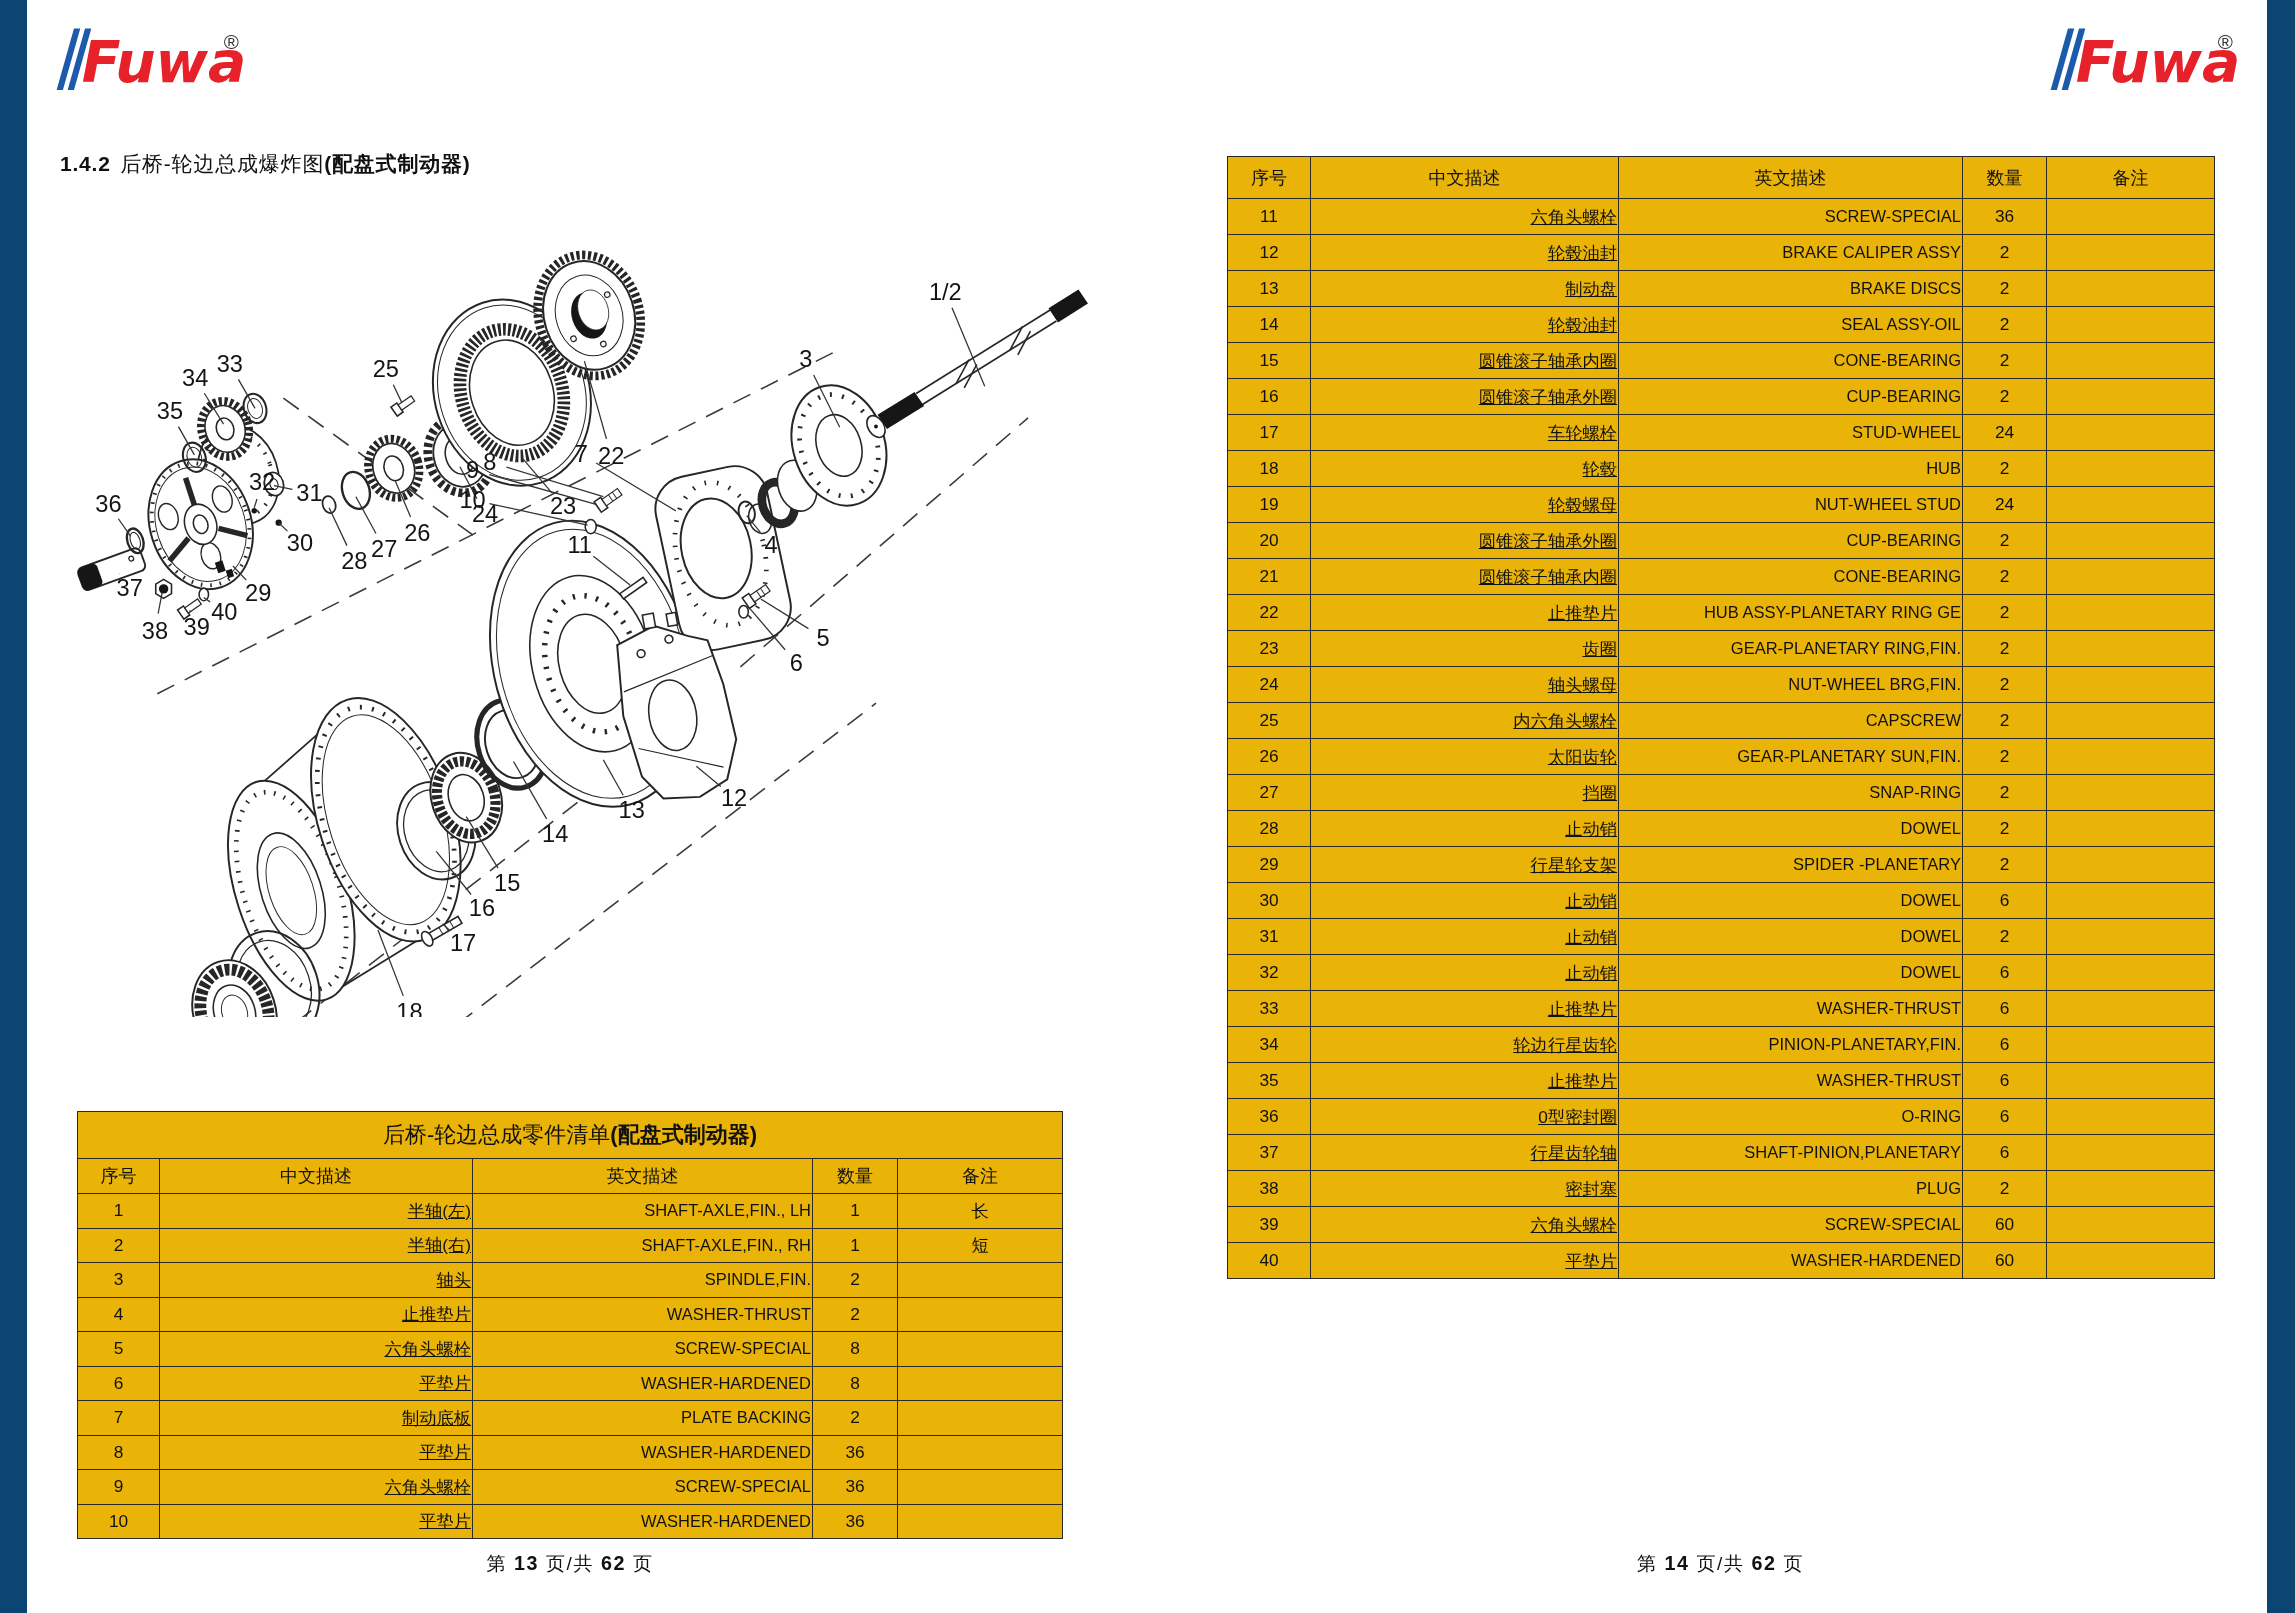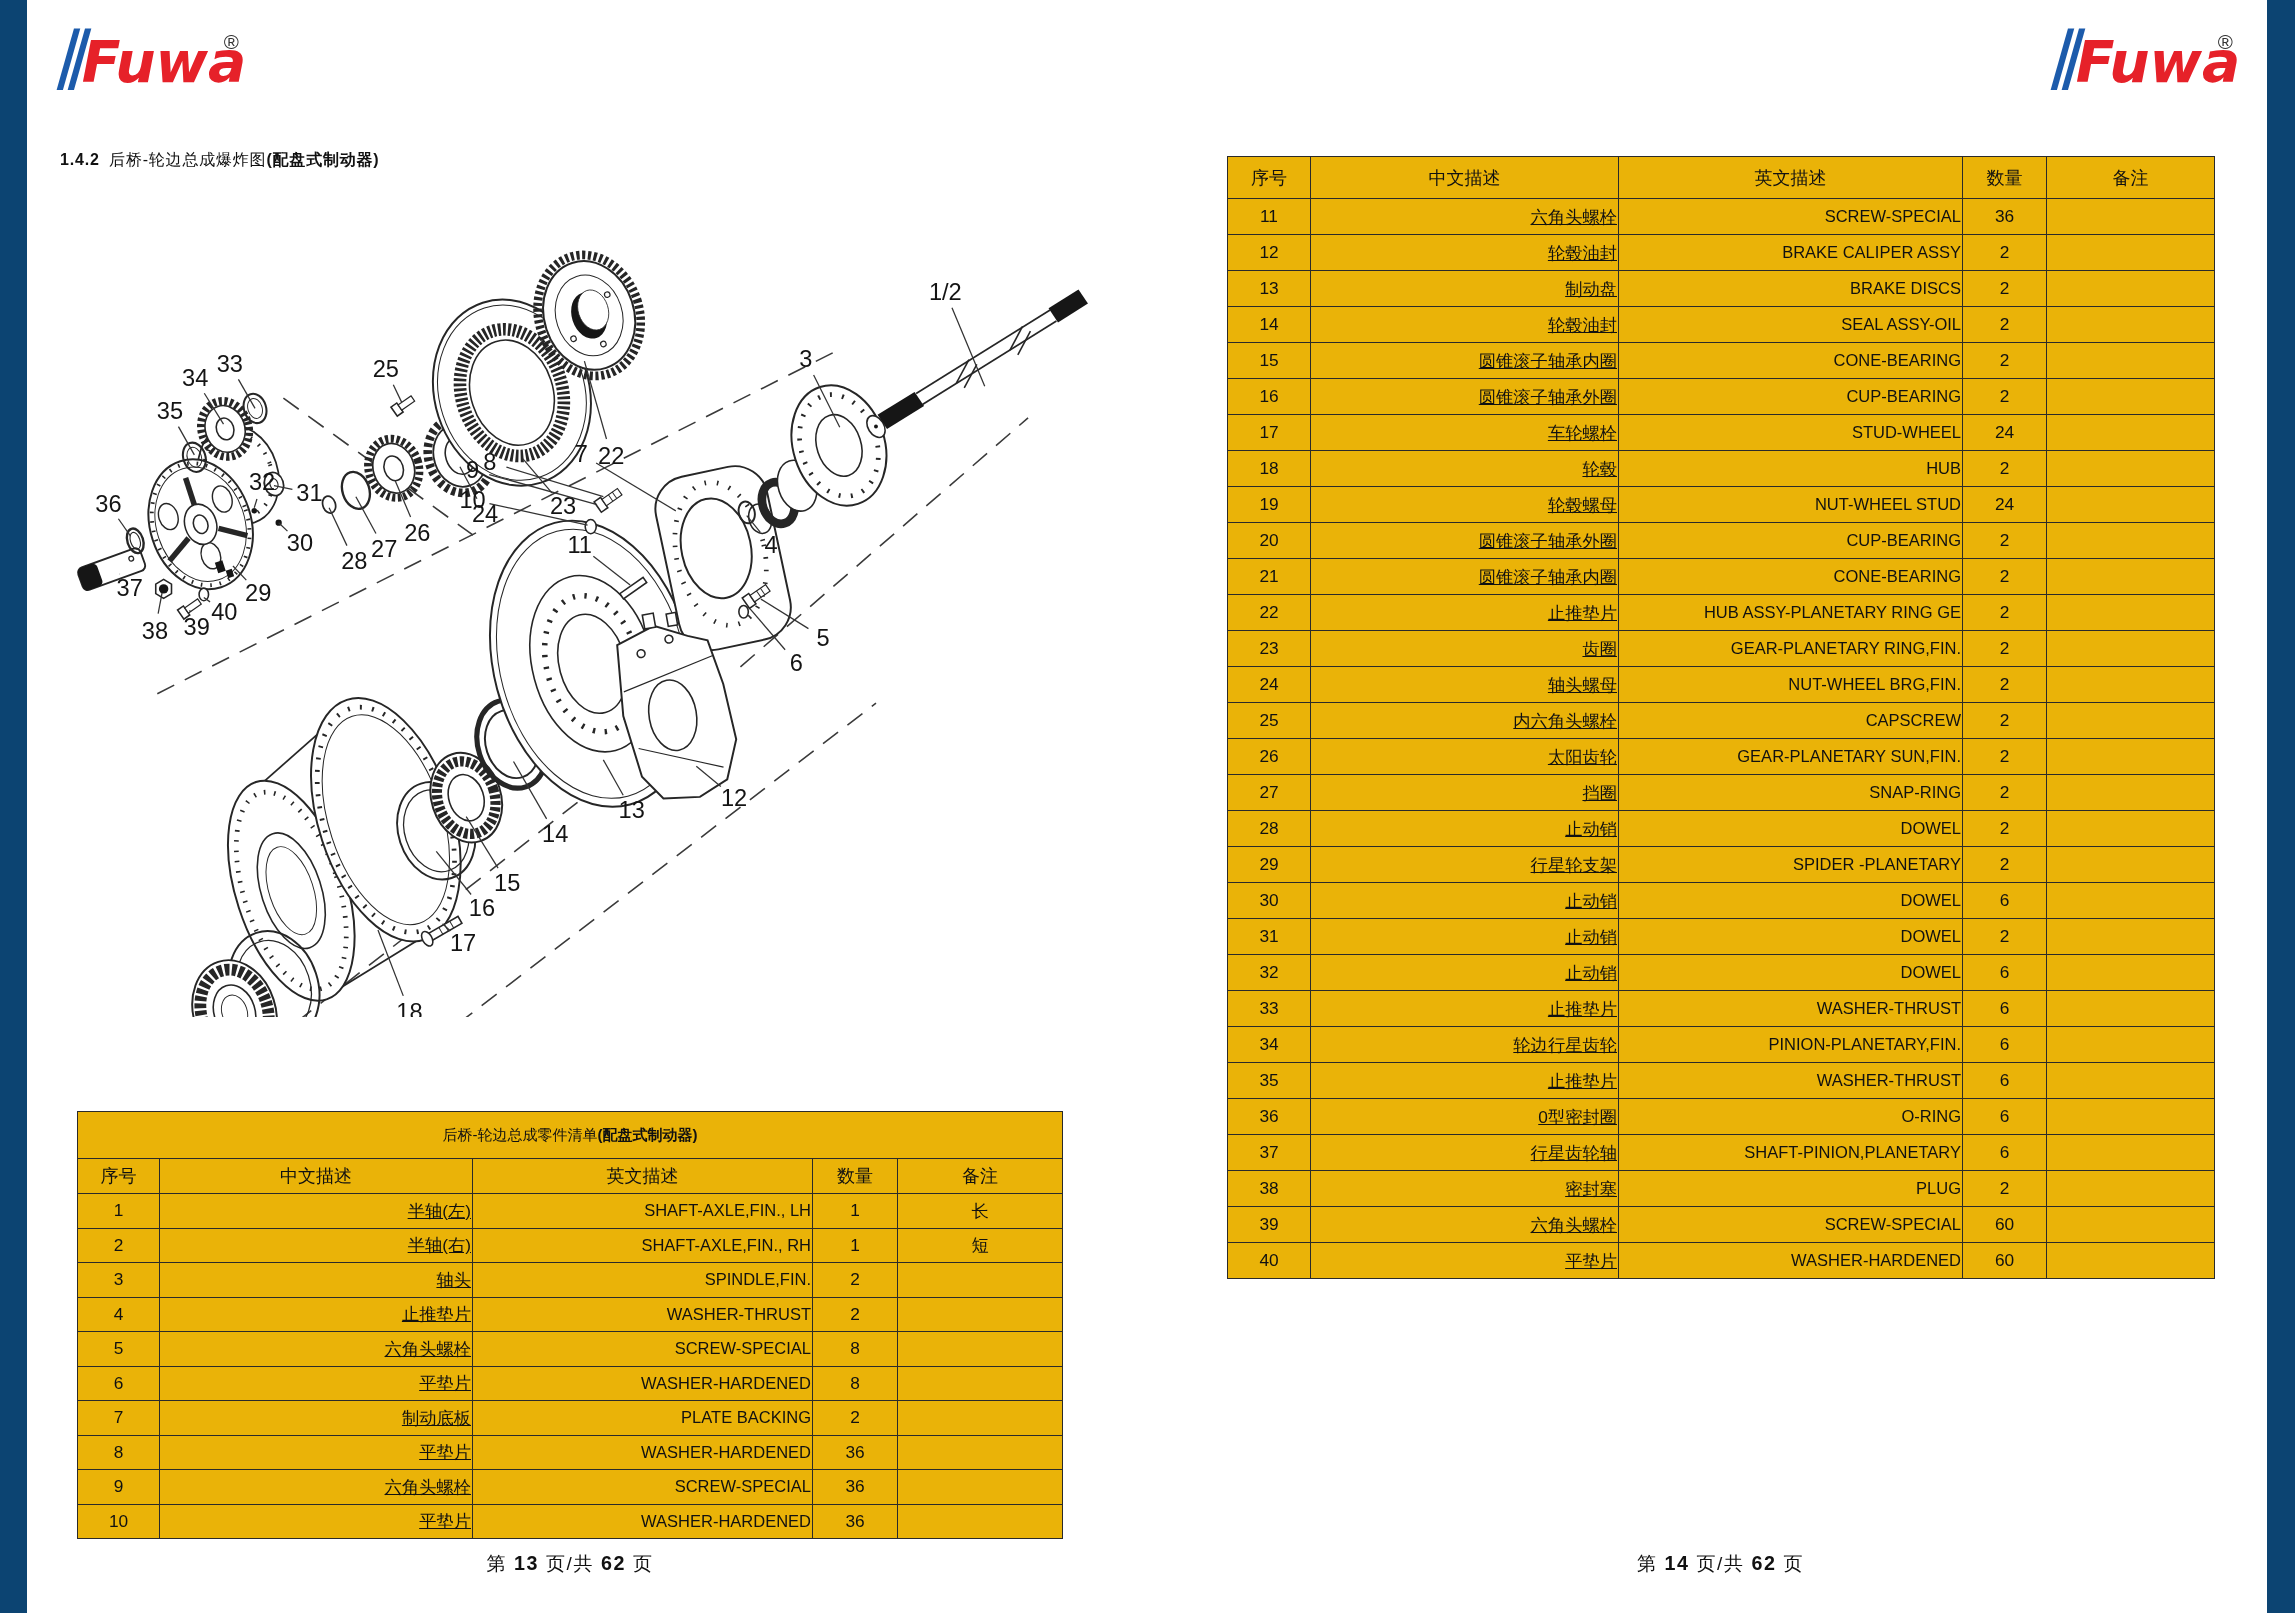--- a/index.html
+++ b/index.html
@@ -11,36 +11,36 @@
   .sidebar{position:absolute;top:0;bottom:0;width:27px;background:#0c4472;}
   .sidebar.left{left:0;}
   .sidebar.right{right:0;width:28px;}
 
   
   .logo{position:absolute;width:205px;height:79px;}
   .logo.left{left:44px;top:22px;}
   .logo.right{left:2038px;top:22px;}
 
   
-  .heading{position:absolute;left:60px;top:150px;font-size:16px;letter-spacing:0.8px;white-space:nowrap;}
+  .heading{position:absolute;left:60px;top:150px;font-size:21px;letter-spacing:0.8px;white-space:nowrap;}
   .heading .num{font-weight:bold;margin-right:9.5px;}
   .heading .bold{font-weight:bold;}
 
   
   table{border-collapse:collapse;table-layout:fixed;background:#eab308;}
   td,th{border:1.3px solid #2a2a2a;font-weight:normal;overflow:hidden;white-space:nowrap;}
   .parts-table{position:absolute;}
   .parts-table th{font-size:18px;}
   .parts-table td{font-size:17.3px;}
   .parts-table .c0,.parts-table .c3,.parts-table .c4{text-align:center;}
   .parts-table .c1{text-align:right;padding-left:18px;text-decoration:underline;}
   .parts-table .c2{text-align:right;padding-left:30px;font-size:16.5px;}
   #left-table{left:77px;top:1111px;width:986px;}
   #left-table td{height:31.5px;}
-  #left-table .title-row td{height:44px;font-size:15px;text-align:center;border-bottom-width:1.6px;}
+  #left-table .title-row td{height:44px;font-size:22px;text-align:center;border-bottom-width:1.6px;}
   #left-table th{height:32px;}
   #right-table{left:1227px;top:156px;width:987px;}
   #right-table th{height:39px;}
   #right-table td{height:33px;}
   .title-bold{font-weight:bold;}
 
   
   .footer{position:absolute;font-size:19px;letter-spacing:1.6px;text-align:center;}
   .footer b{font-size:19.7px;}
   #footer-13{left:77px;width:986px;top:1551px;}

